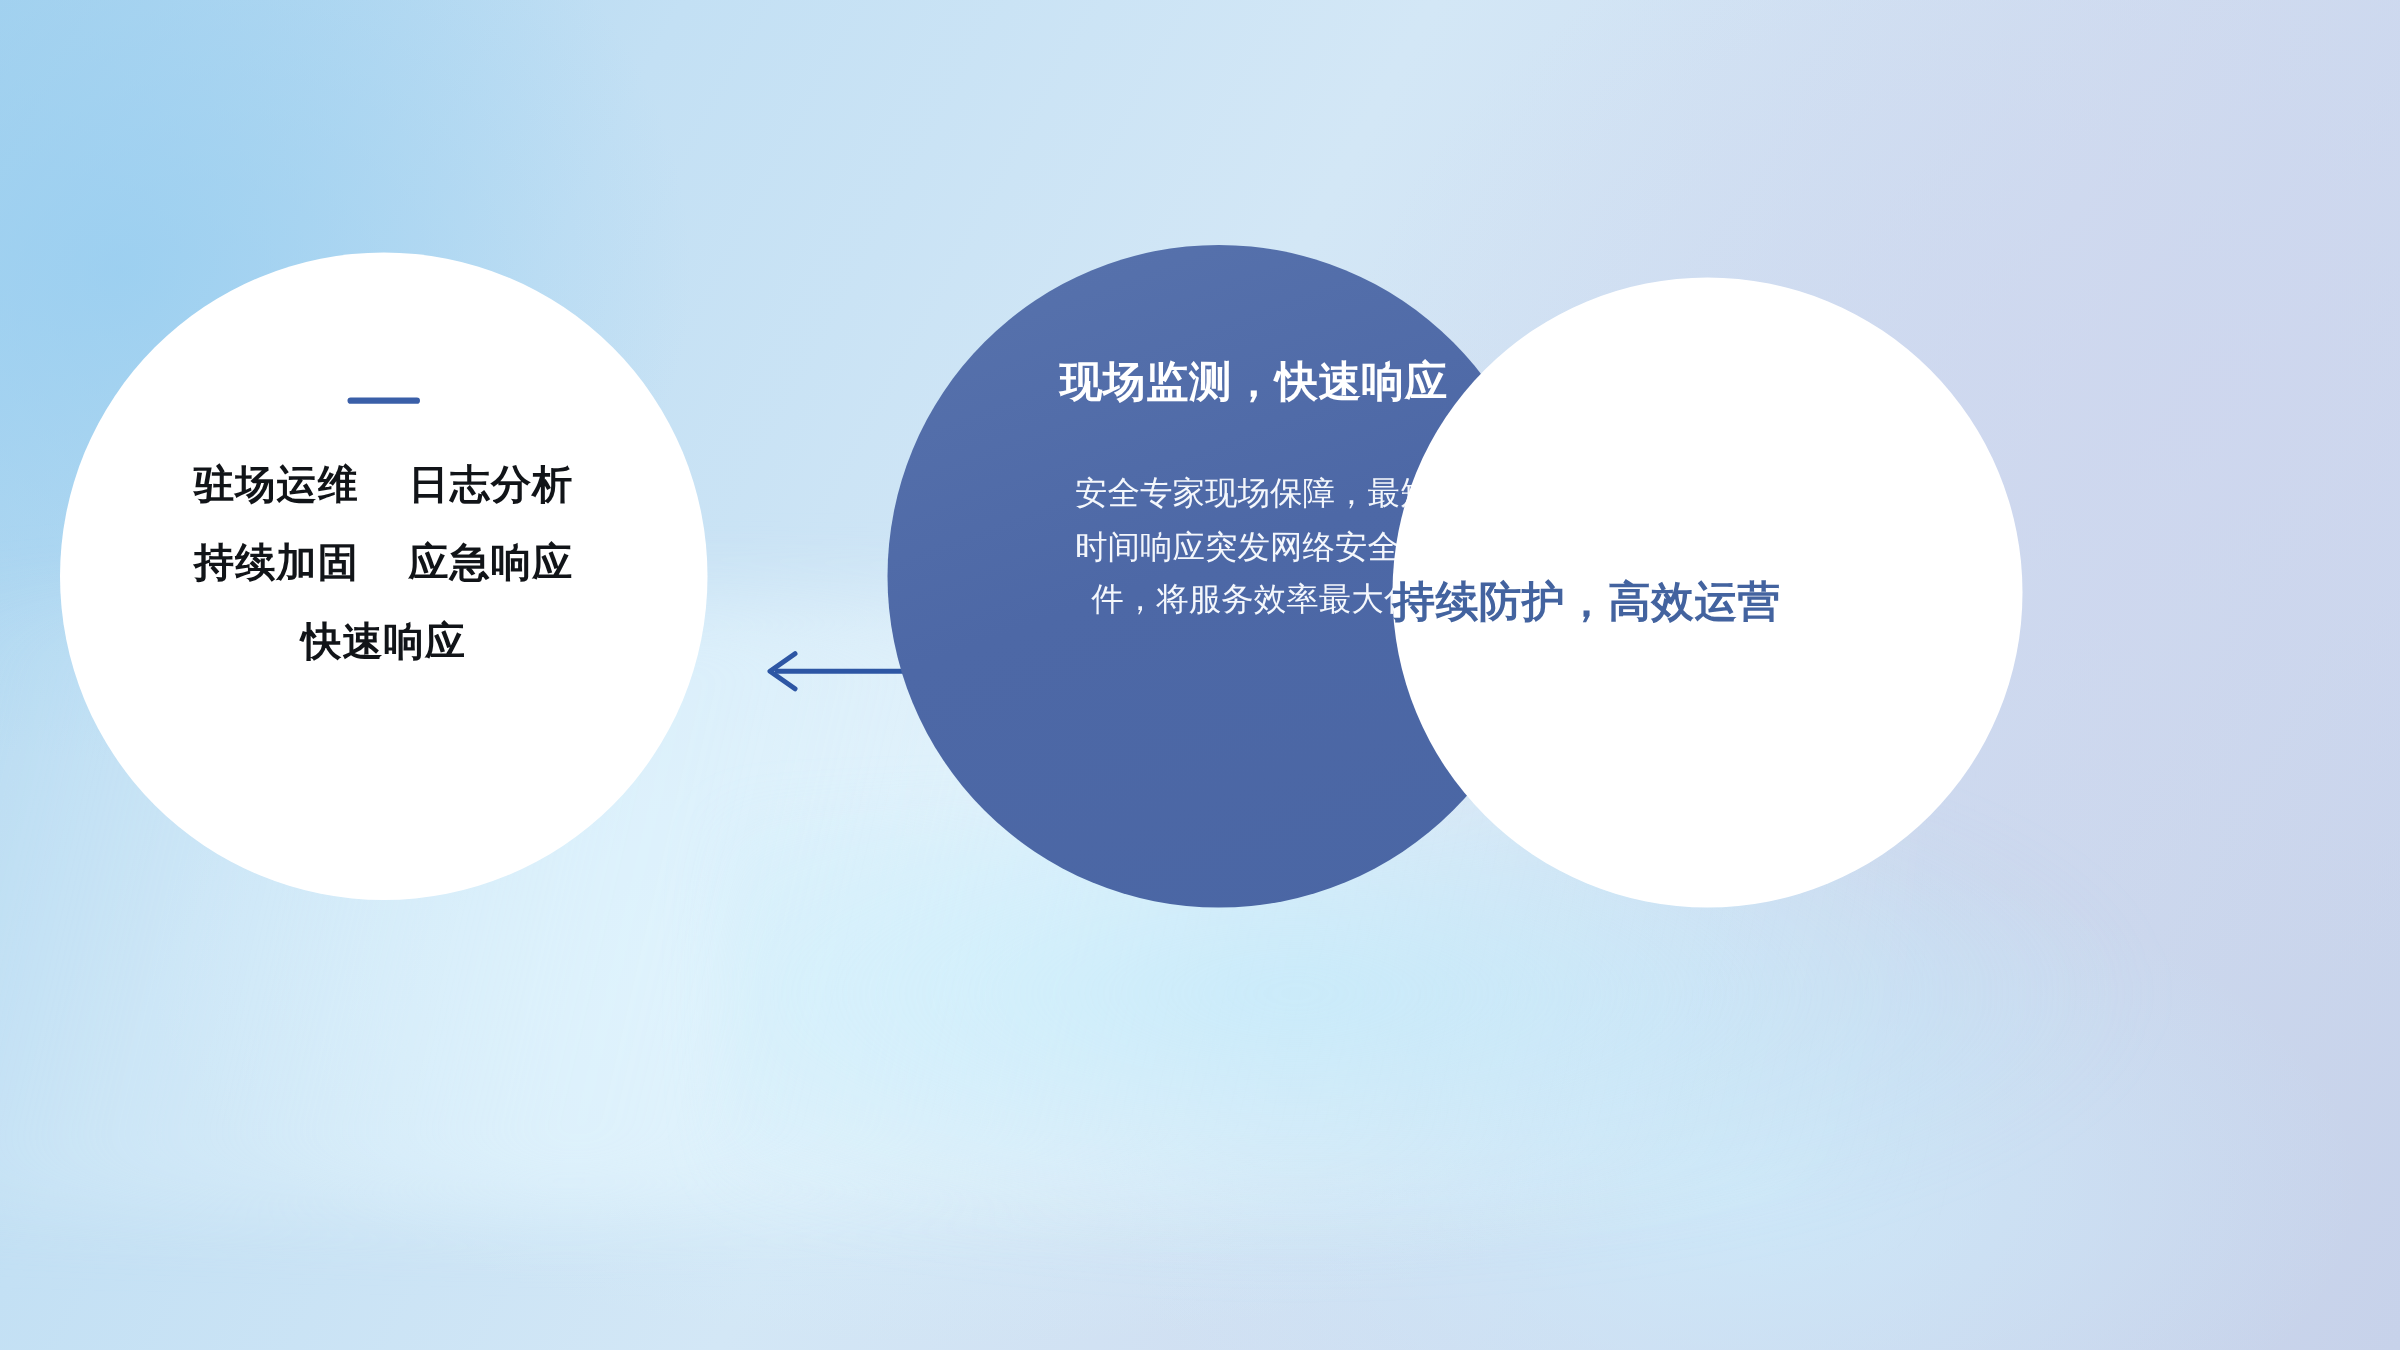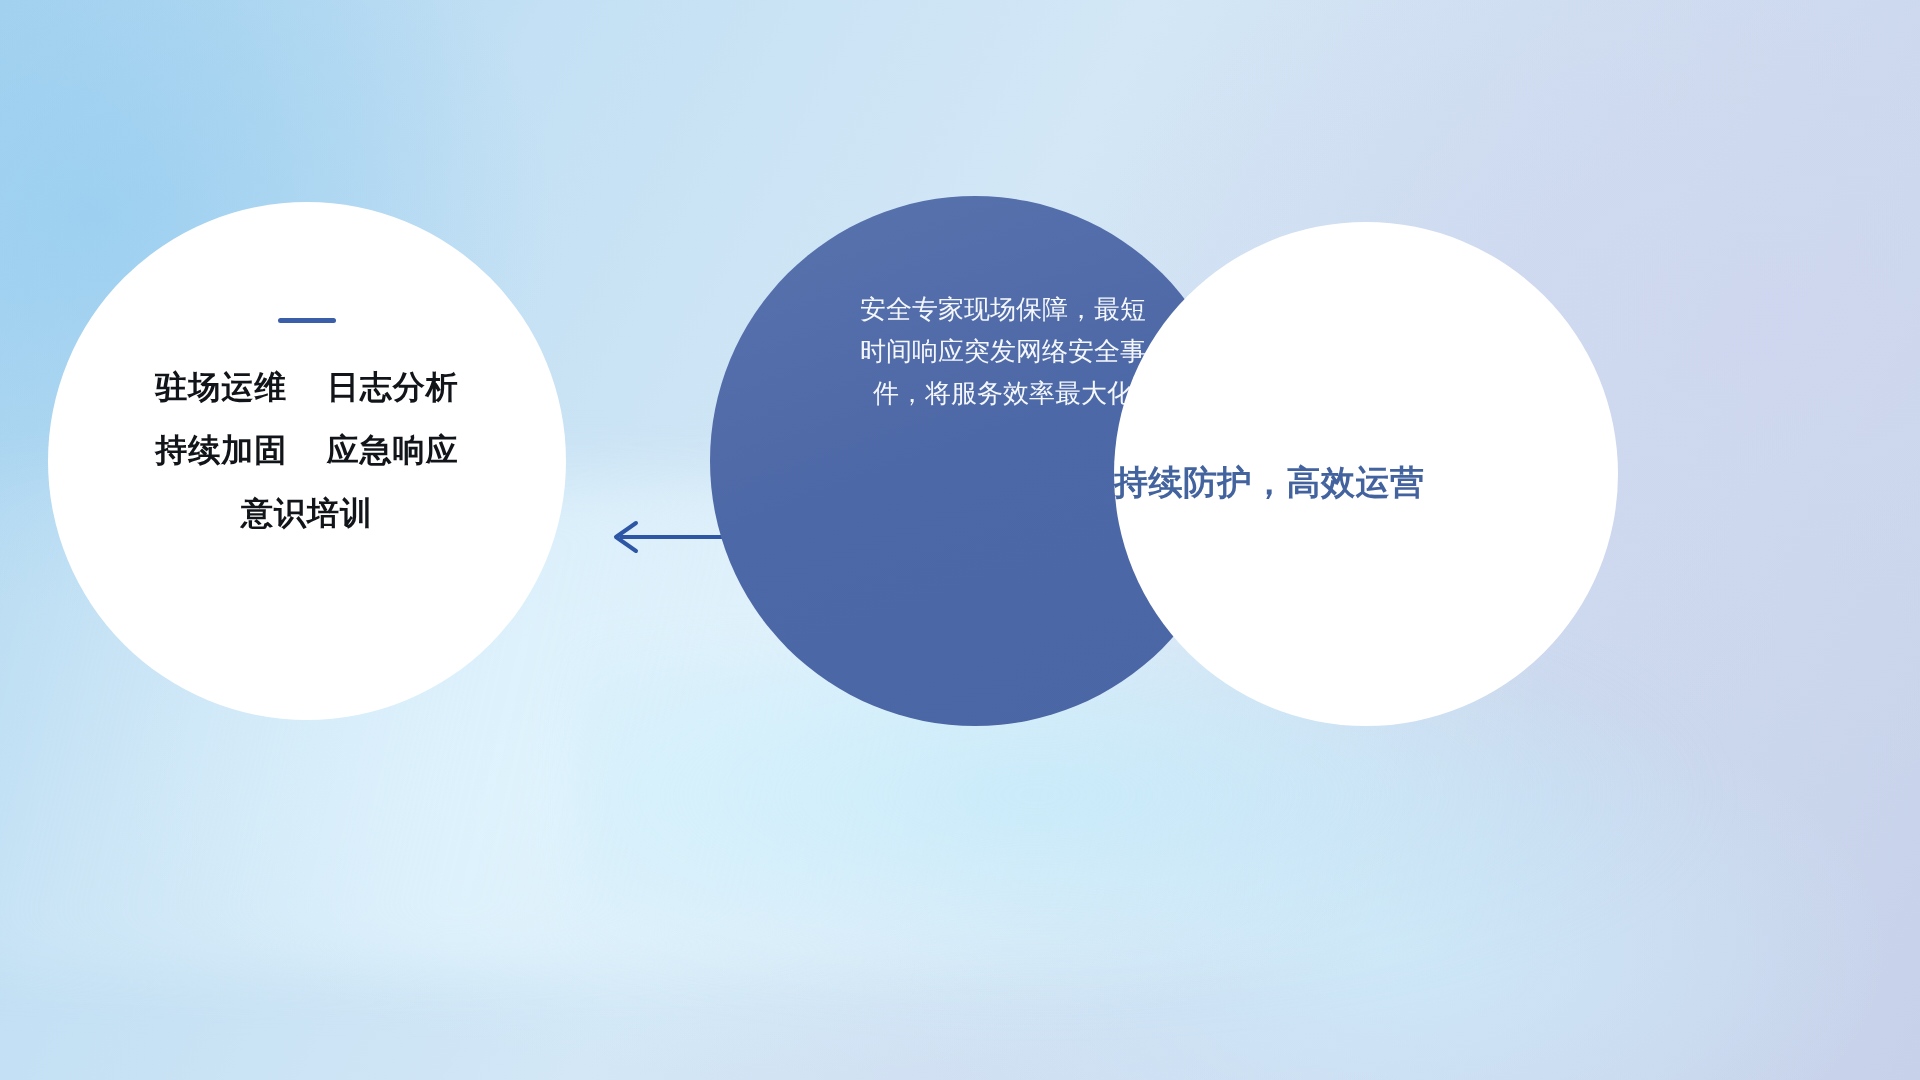--- a/index.html
+++ b/index.html
@@ -167,24 +167,25 @@
 
   <svg id="arrow" viewBox="0 0 270 42" xmlns="http://www.w3.org/2000/svg">
     <line x1="266" y1="21" x2="20" y2="21" stroke="#2d56a4" stroke-width="4"></line>
     <polyline points="36,7 16,21 36,35" fill="none" stroke="#2d56a4" stroke-width="4" stroke-linecap="round" stroke-linejoin="round"></polyline>
   </svg>
 
   <div class="circle" id="circle-left">
     <div id="left-divider"></div>
     <div class="left-line">驻场运维    日志分析</div>
     <div class="left-line">持续加固    应急响应</div>
-    <div class="left-line">意识培训</div>
+    <div class="left-line">快速响应</div>
   </div>
 
   <div class="circle" id="circle-mid">
+    <div id="mid-title">现场监测，快速响应</div>
     <div id="mid-body">安全专家现场保障，最短时间响应突发网络安全事件，将服务效率最大化</div>
   </div>
 
   <div class="circle" id="circle-right">
     <div id="right-title">持续防护，高效运营</div>
   </div>
 
 </div>
 
 </body></html>

